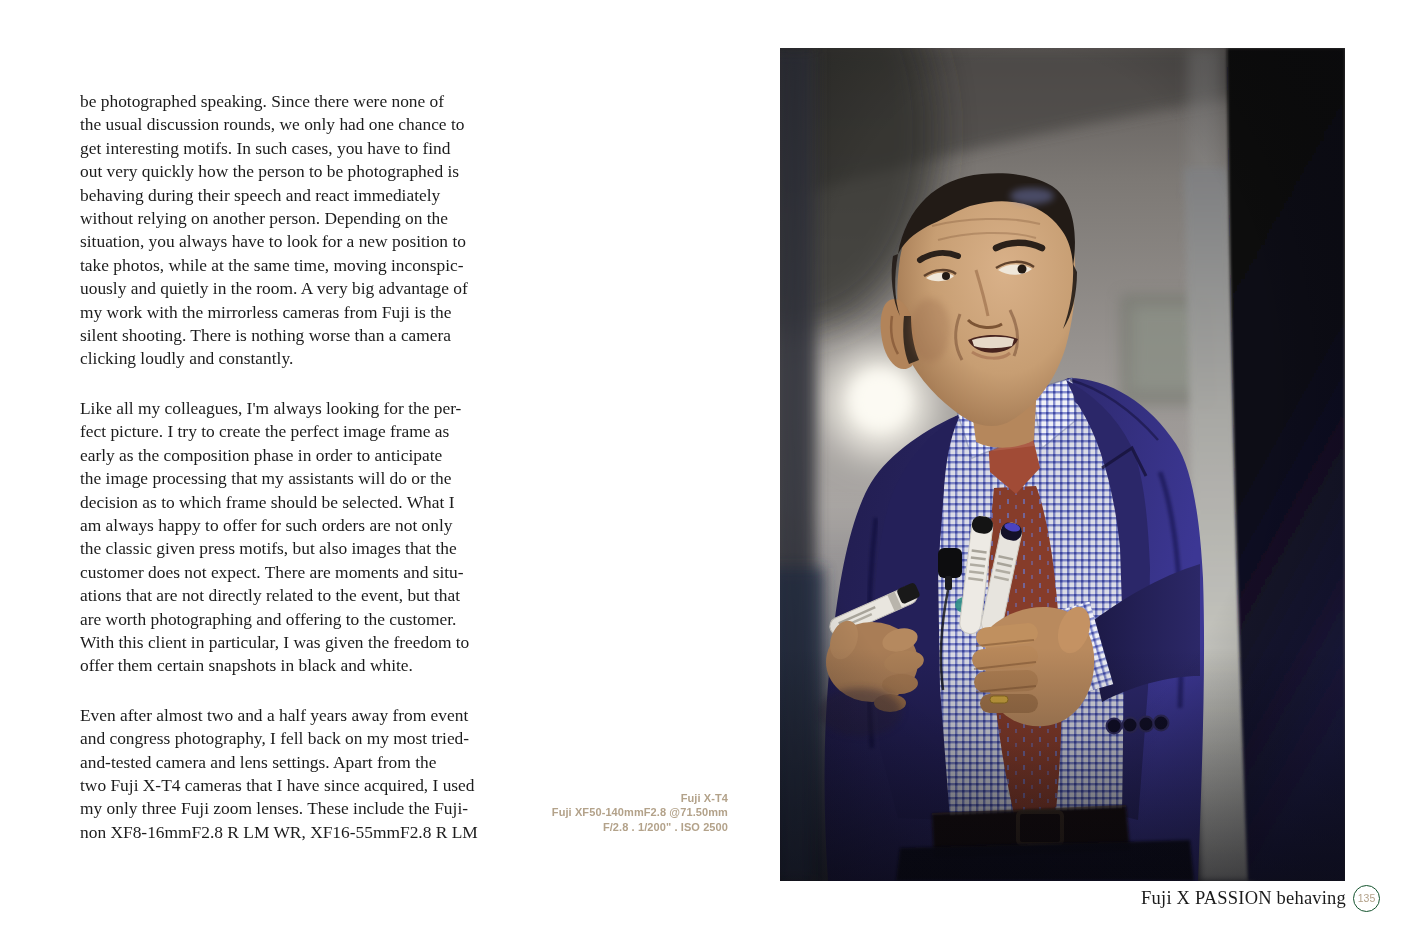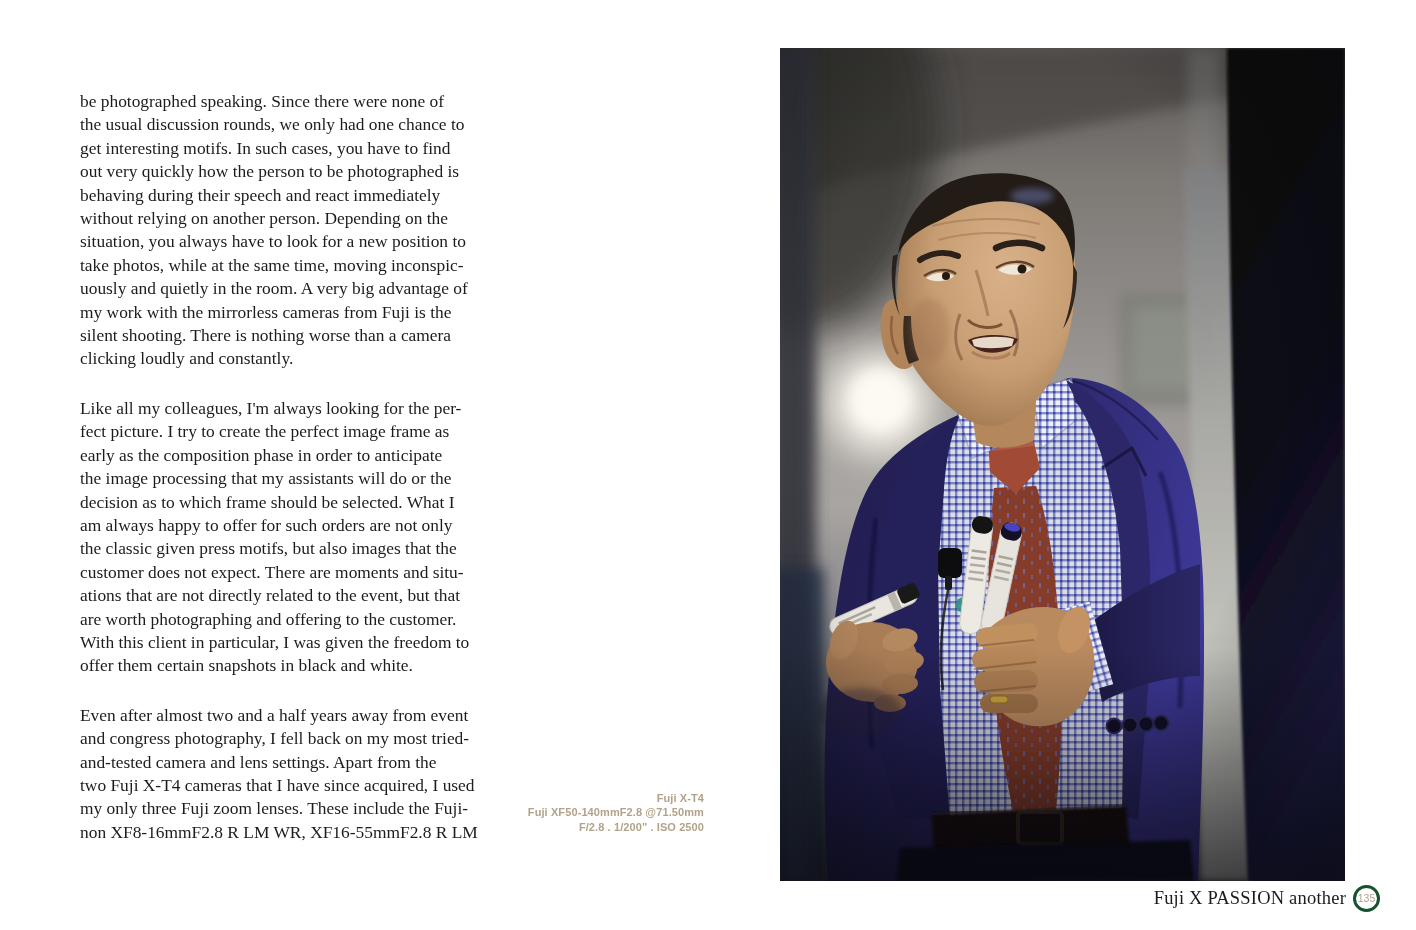--- a/index.html
+++ b/index.html
@@ -7,39 +7,39 @@
     width:1416px;height:930px;background:#ffffff;
     font-family:"Liberation Serif", serif;
     position:relative;overflow:hidden;
   }
   .article{
     position:absolute;left:72px;top:90px;width:436px;
     color:#1c1c1c;font-size:17.4px;line-height:23.4px;
   }
   .article p{margin:0 0 26px 8px;white-space:pre-line;}
   .caption{
-    position:absolute;left:384px;top:791px;width:320px;
+    position:absolute;left:408px;top:791px;width:320px;
     text-align:right;white-space:pre-line;
     font-family:"Liberation Sans", sans-serif;font-weight:bold;
     font-size:11px;line-height:14.3px;letter-spacing:0.1px;
     color:#b3a28a;
   }
   .photo{
     position:absolute;left:780px;top:48px;width:565px;height:833px;margin:0;
     background:#6b6a6c;overflow:hidden;
   }
   .photo svg{display:block;}
   .footer{
     position:absolute;left:1000px;top:882px;width:380px;height:32px;
     display:flex;align-items:center;justify-content:flex-end;gap:7px;
   }
   .footer .title{font-size:18.5px;color:#1b1b1b;letter-spacing:0.2px;}
   .badge{
     width:27px;height:27px;box-sizing:border-box;
-    border:3px solid #14532d;border-radius:50%;
+    border:1px solid #14532d;border-radius:50%;
     display:flex;align-items:center;justify-content:center;
     font-family:"Liberation Sans", sans-serif;font-size:10.5px;color:#b3a28a;
   }
 </style>
 </head>
 <body>
 
 <div class="article">
   <p>be photographed speaking. Since there were none of
 the usual discussion rounds, we only had one chance to
@@ -280,17 +280,17 @@
       <path d="M120,800 L410,792 L414,833 L116,833 Z" fill="#100f1f" opacity="0.95" filter="url(#b3)"></path>
     </g>
 
     <rect y="600" width="565" height="233" fill="url(#botG)"></rect>
     <rect width="565" height="833" fill="url(#vigG)"></rect>
     <rect x="0" y="0" width="30" height="833" fill="#1c2030" opacity="0.3" filter="url(#b12)"></rect>
   </svg>
 </figure>
 
 <div class="footer">
-  <span class="title">Fuji X PASSION another</span>
+  <span class="title">Fuji X PASSION behaving</span>
   <span class="badge">
     <span>135</span>
   </span>
 </div>
 
 </body></html>

